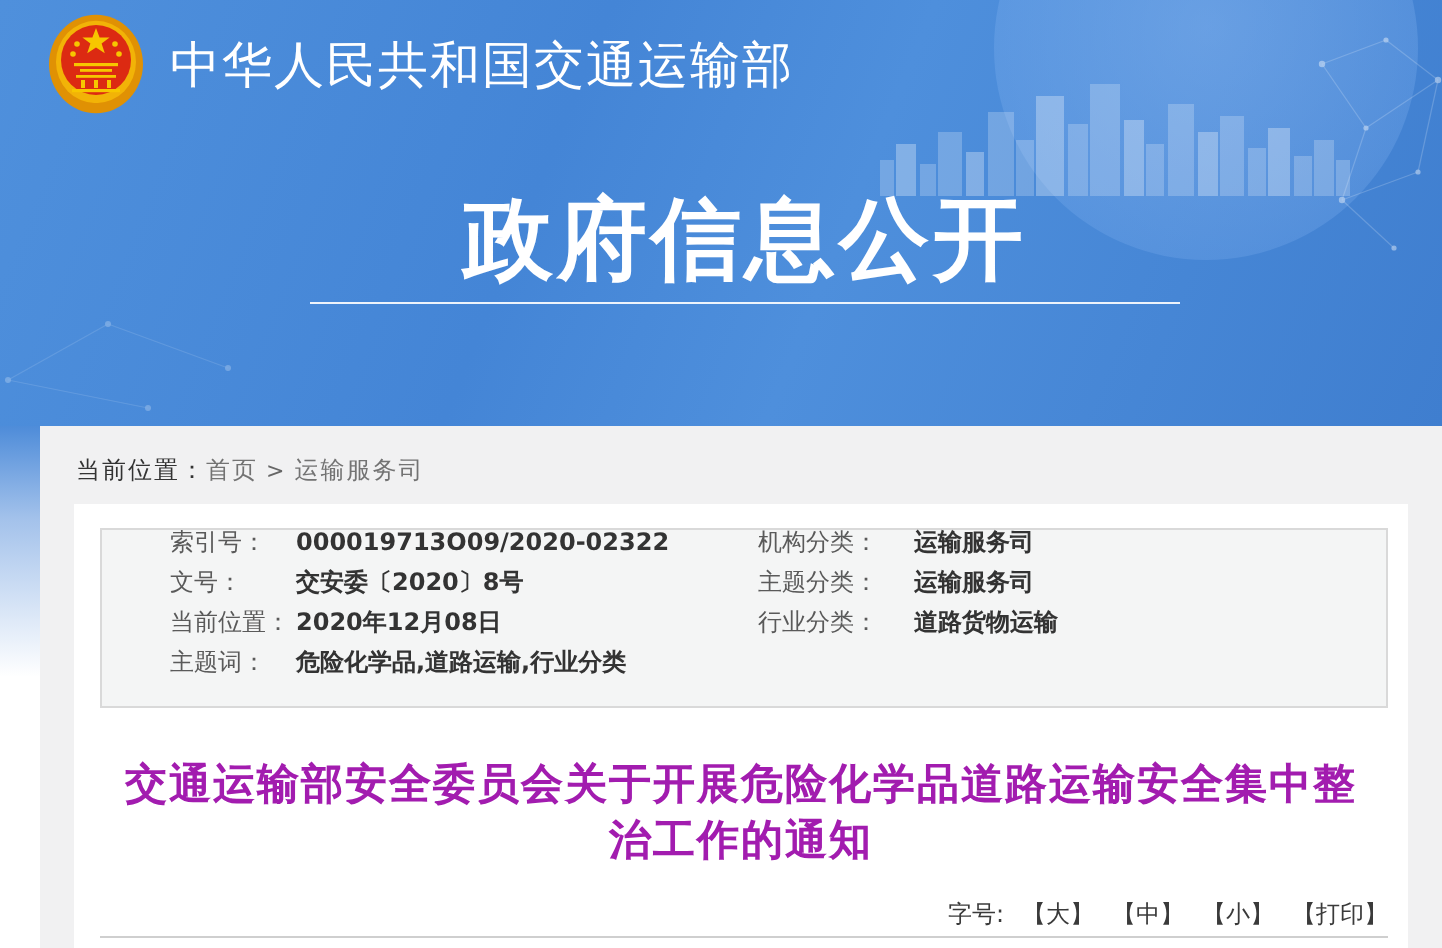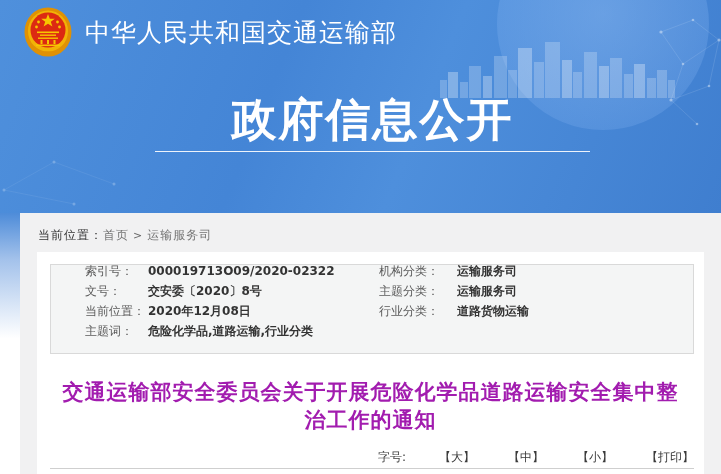--- a/index.html
+++ b/index.html
@@ -74,21 +74,21 @@
   .meta-table .lbl { color:#5a5a5a; }
   .meta-table .val { color:#333;font-weight:bold; }
   
   .doc-title {
     position:absolute; left:16px; top:126px; width:635px;
     text-align:center; font-size:21px; line-height:28px; font-weight:bold;
     color:#a21caf; letter-spacing:1px;
   }
   .font-controls {
     position:absolute; right:10px; top:197px;
-    font-size:12px; color:#3a3a3a; display:flex; align-items:flex-end;gap:24px;
+    font-size:12px; color:#3a3a3a; display:flex; align-items:flex-end;
   }
   .font-controls a { color:#3a3a3a; text-decoration:none; margin-left:9px; cursor:pointer; }
   .font-controls .fc-label { margin-left:0; }
   .divider {
     position:absolute; left:13px; top:216px; width:644px;
     border-top:1px solid #cfcfcf;
   }
 </style>
 </head>
 <body>

